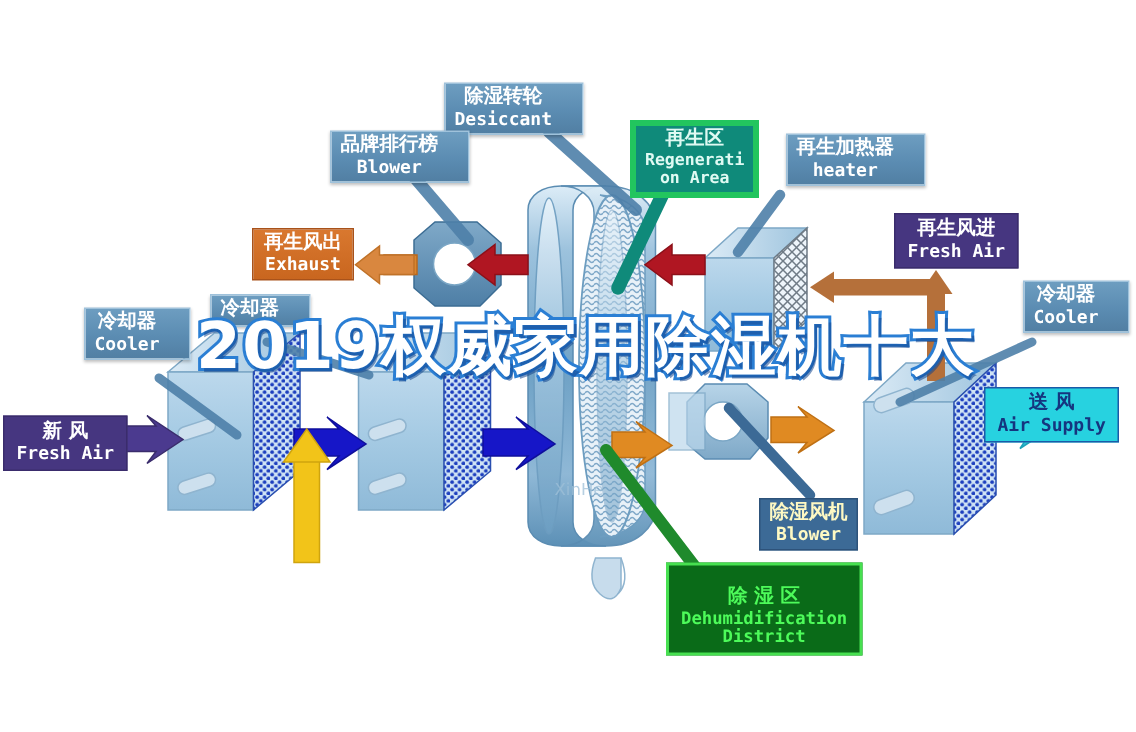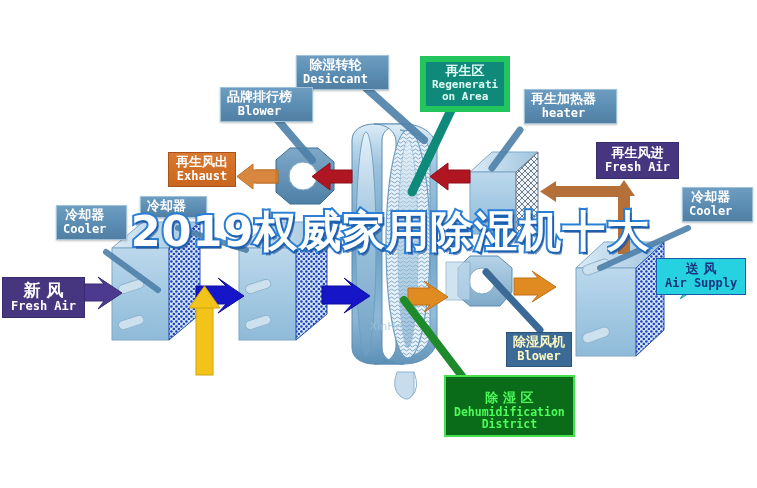--- a/index.html
+++ b/index.html
@@ -62,23 +62,24 @@
   
   .lbl-purple {
     background:#463680;
     border:1px solid #3a2c6c;
     color:#ffffff;
     padding:3px 8px 4px 8px;
   }
   
   .lbl-teal {
     background:#0f8a7a;
-    border:6px solid #22c55e;
+    border:4px solid #22c55e;
     color:#dffaf3;
     padding:2px 6px 3px 6px;
+    margin-top:24px;
   }
   
   .lbl-green {
     background:#0a6b18;
     border:2px solid #47e050;
     color:#4dfb5a;
     padding:14px 8px 4px 8px;
   }
   
   .lbl-cyan {
@@ -350,21 +351,21 @@
   <div class="lbl lbl-blue" style="left:56px; top:205px; z-index:40;">
     <span class="cn" style="font-size:13px;">冷却器</span>
     <span class="en" style="font-size:12px;">Cooler</span>
   </div>
 
   <div class="lbl lbl-blue" style="left:140px; top:196px; z-index:40;">
     <span class="cn" style="font-size:13px;">冷却器</span>
   </div>
 
   <div class="lbl lbl-purple" style="left:2px; top:277px; z-index:40;">
-    <span class="cn" style="font-size:17px;">新    风</span>
+    <span class="cn" style="font-size:13px;">新    风</span>
     <span class="en" style="font-size:12px;">Fresh Air</span>
   </div>
 
 
   <div class="lbl lbl-teal" style="left:420px; top:56px; z-index:40;">
     <span class="cn" style="font-size:13px;">再生区</span>
     <span class="en" style="font-size:11px;">Regenerati</span>
     <span class="en" style="font-size:11px;">on Area</span>
   </div>
 

